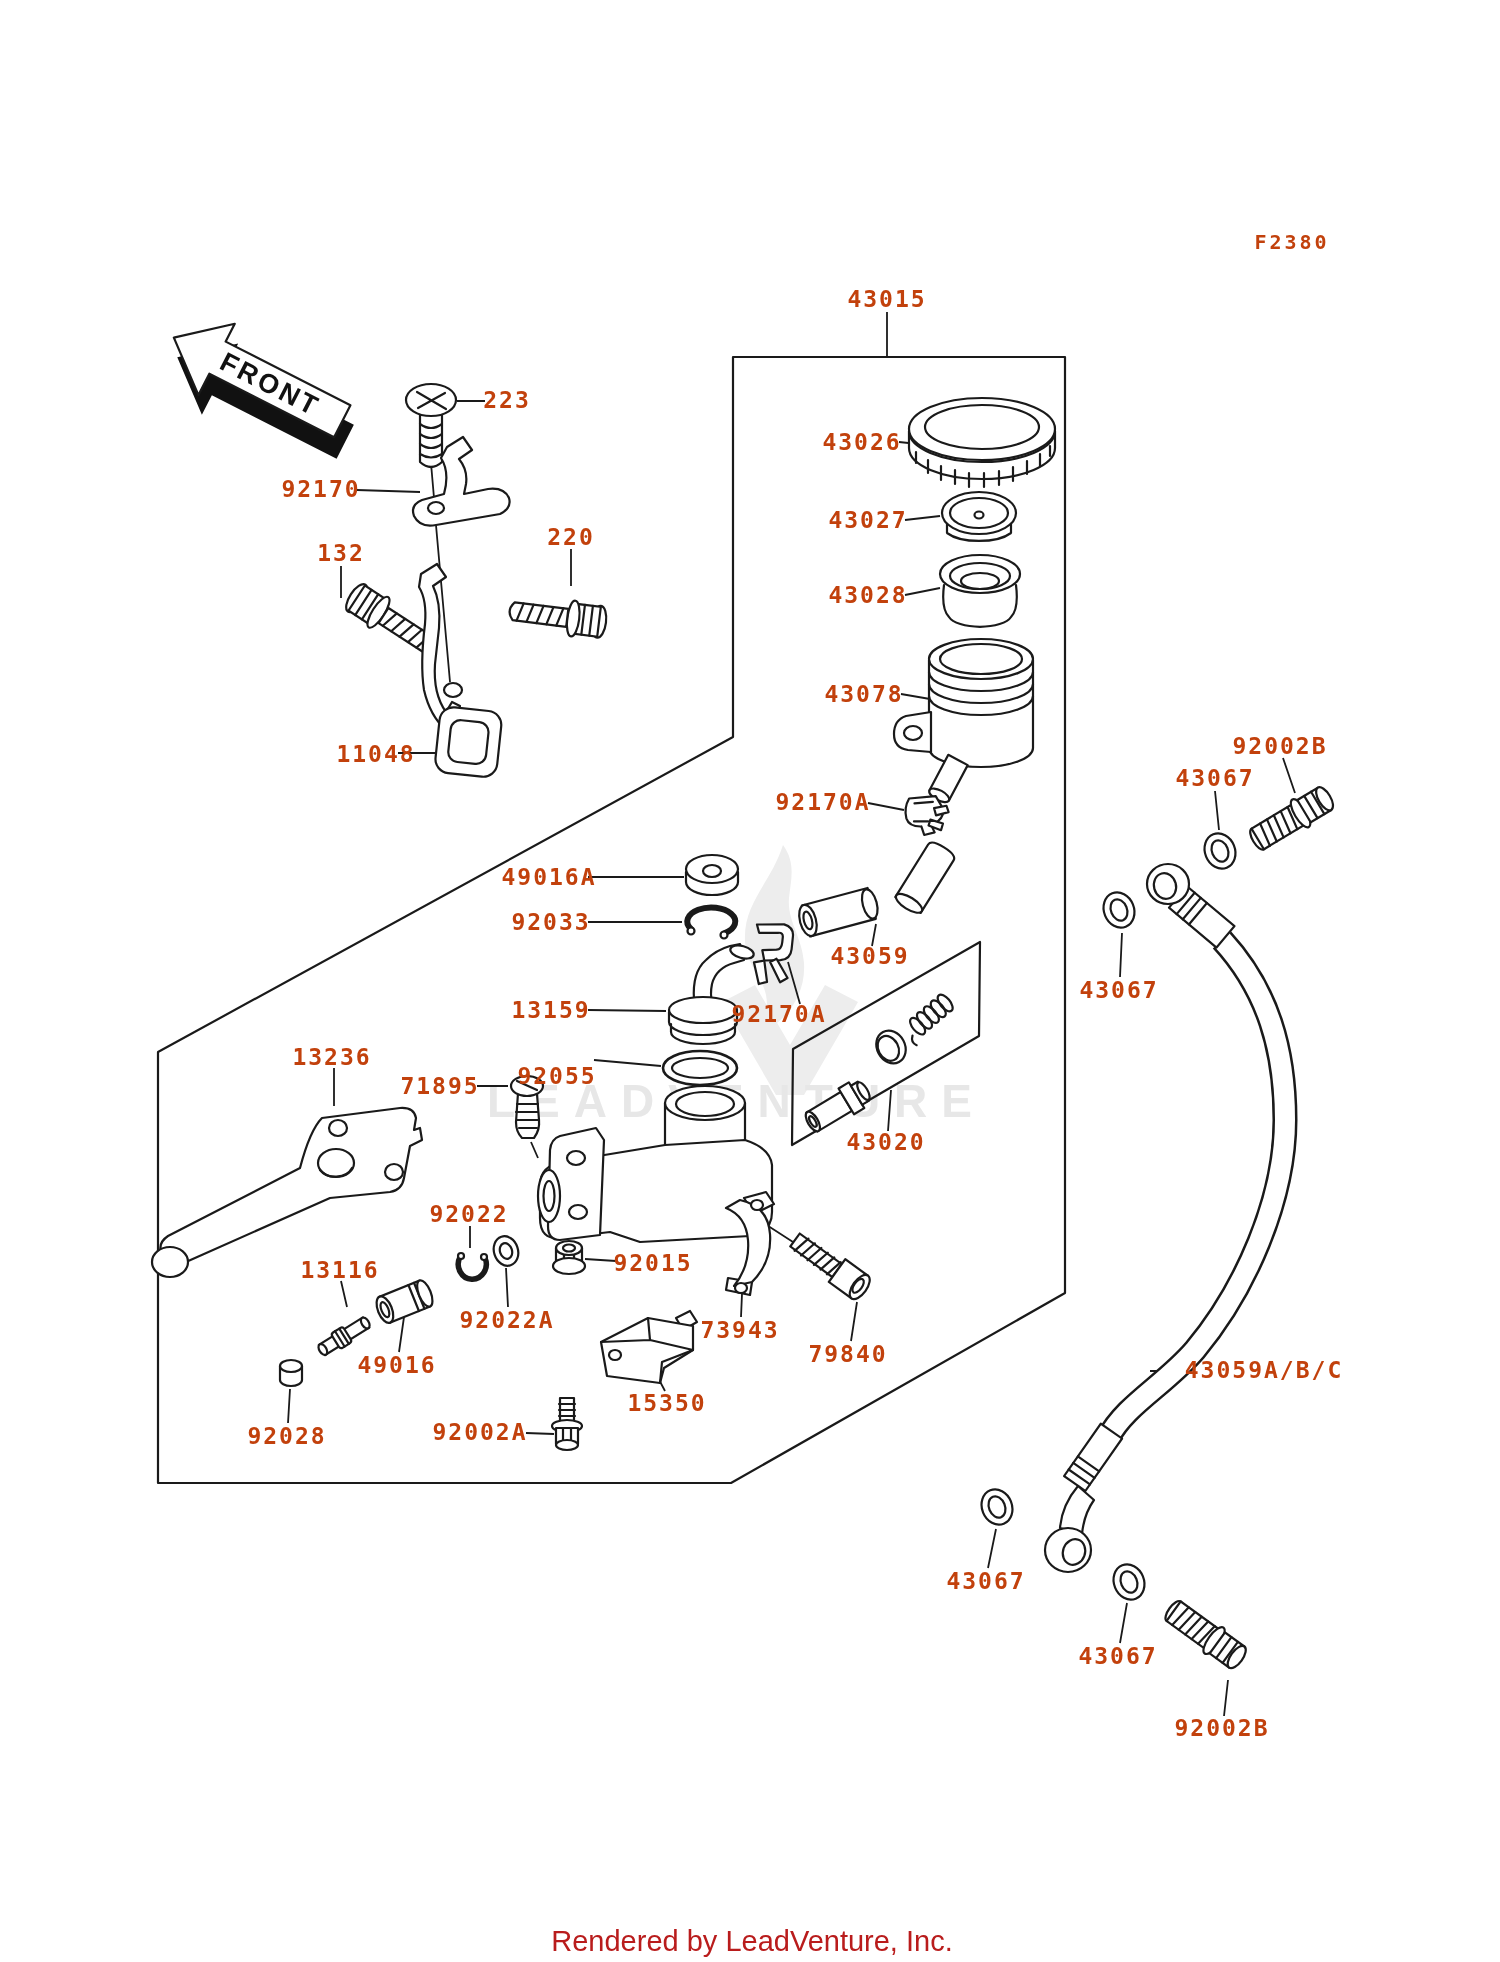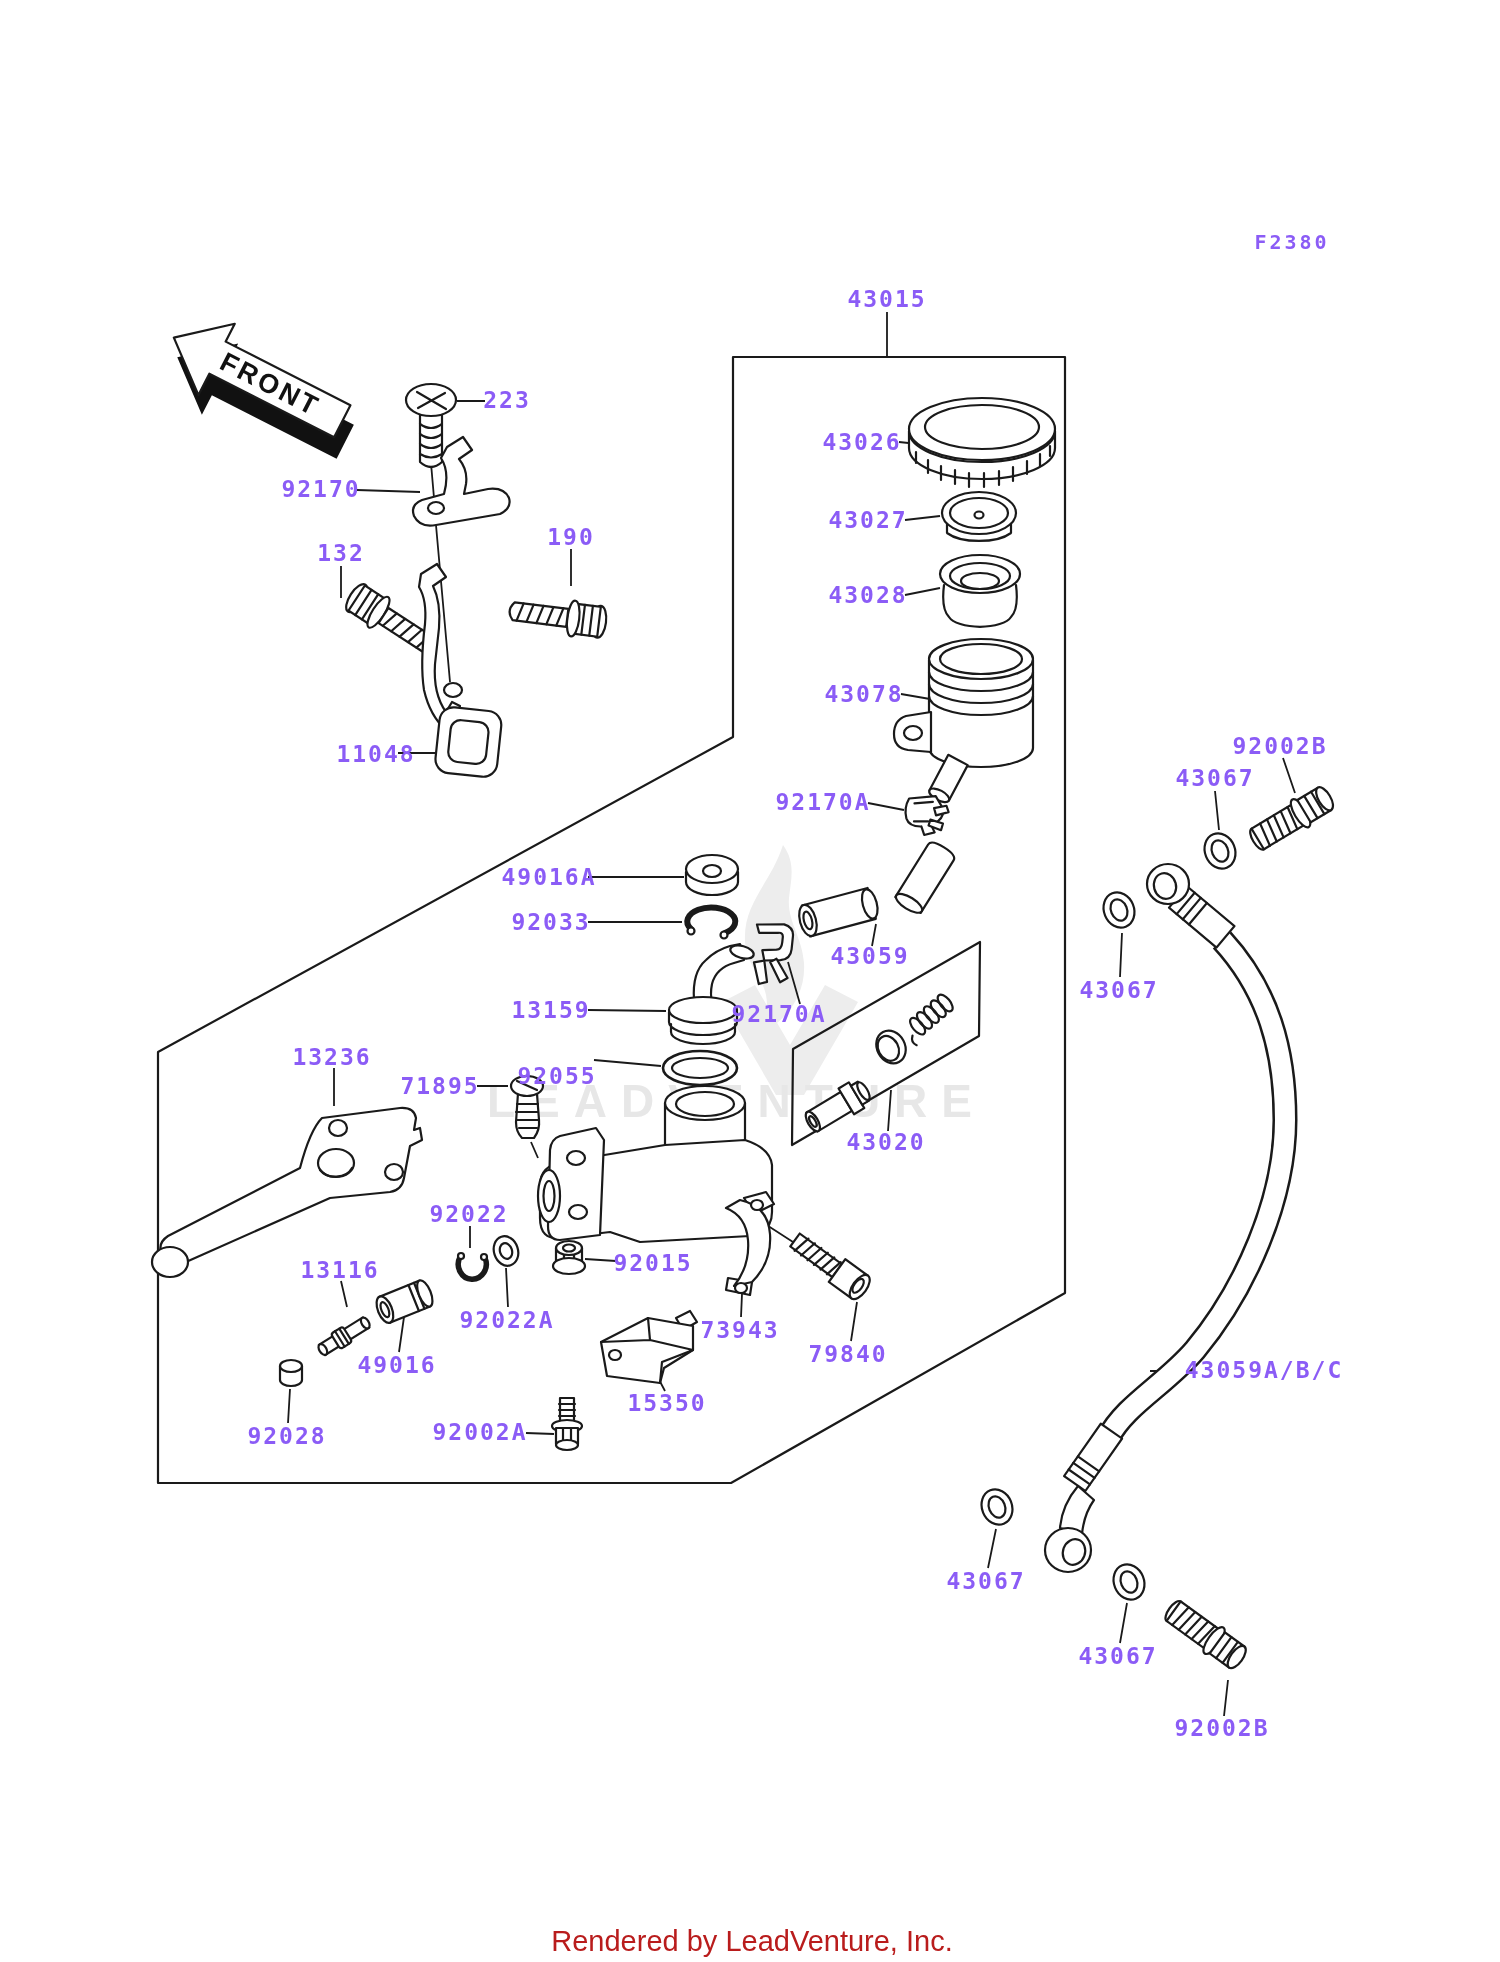--- a/index.html
+++ b/index.html
@@ -1,20 +1,20 @@
 <!DOCTYPE html>
 <html><head>
 <meta charset="utf-8">
 <style>
   html,body{margin:0;padding:0;background:#fff;}
   #stage{position:relative;width:1500px;height:1962px;background:#fff;overflow:hidden;
          font-family:"Liberation Sans",sans-serif;}
   #art{position:absolute;left:0;top:0;}
   .lbl{position:absolute;transform:translate(-50%,-50%);
-       font:700 23px "DejaVu Sans Mono",monospace;letter-spacing:2px;color:#8b5cf6;
+       font:700 23px "DejaVu Sans Mono",monospace;letter-spacing:2px;color:#c2410c;
        white-space:nowrap;cursor:pointer;}
   .figcode{font:700 20px "DejaVu Sans Mono",monospace;letter-spacing:3px;cursor:default;}
   .footer{position:absolute;transform:translate(-50%,-50%);
           font:400 29px "Liberation Sans",sans-serif;color:#b91c1c;white-space:nowrap;}
   
   .ln{fill:none;stroke:#1a1a1a;stroke-width:2.2;stroke-linecap:round;stroke-linejoin:round;}
   .fw{fill:#fff;stroke:#1a1a1a;stroke-width:2.2;stroke-linejoin:round;}
   .fb{fill:#111;stroke:none;}
   .ld{fill:none;stroke:#1a1a1a;stroke-width:1.8;}
   .wm{fill:#e7e7e7;font:700 46px "Liberation Sans",sans-serif;letter-spacing:14px;}
@@ -339,21 +339,21 @@
   </g>
 
 </svg>
 
 <div class="lbl figcode" style="left:1292px;top:242px">F2380</div>
 
 <div class="lbl" style="left:887px;top:299px">43015</div>
 <div class="lbl" style="left:507px;top:400px">223</div>
 <div class="lbl" style="left:321px;top:489px">92170</div>
 <div class="lbl" style="left:341px;top:553px">132</div>
-<div class="lbl" style="left:571px;top:537px">190</div>
+<div class="lbl" style="left:571px;top:537px">220</div>
 <div class="lbl" style="left:376px;top:754px">11048</div>
 <div class="lbl" style="left:862px;top:442px">43026</div>
 <div class="lbl" style="left:868px;top:520px">43027</div>
 <div class="lbl" style="left:868px;top:595px">43028</div>
 <div class="lbl" style="left:864px;top:694px">43078</div>
 <div class="lbl" style="left:823px;top:802px">92170A</div>
 <div class="lbl" style="left:549px;top:877px">49016A</div>
 <div class="lbl" style="left:551px;top:922px">92033</div>
 <div class="lbl" style="left:870px;top:956px">43059</div>
 <div class="lbl" style="left:551px;top:1010px">13159</div>

